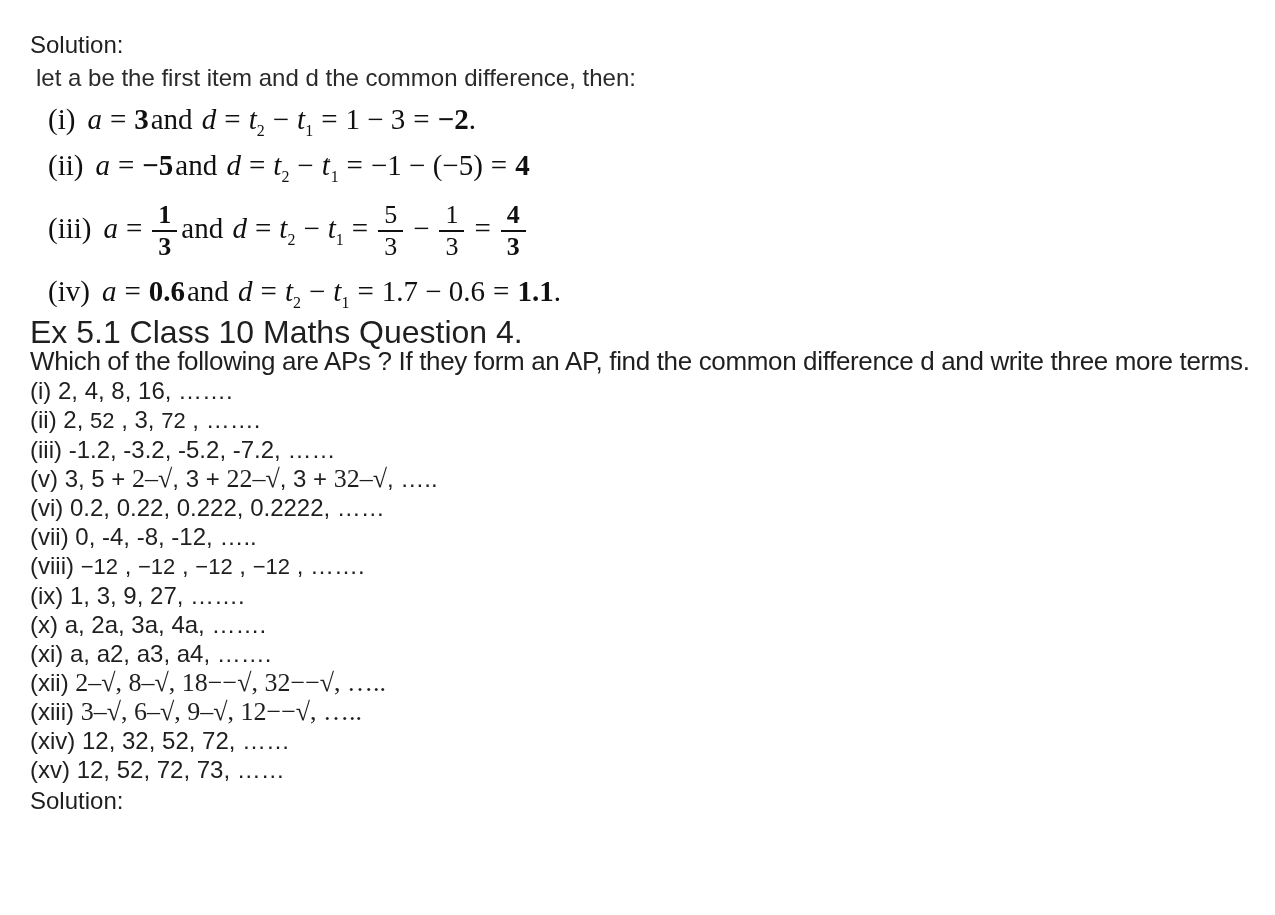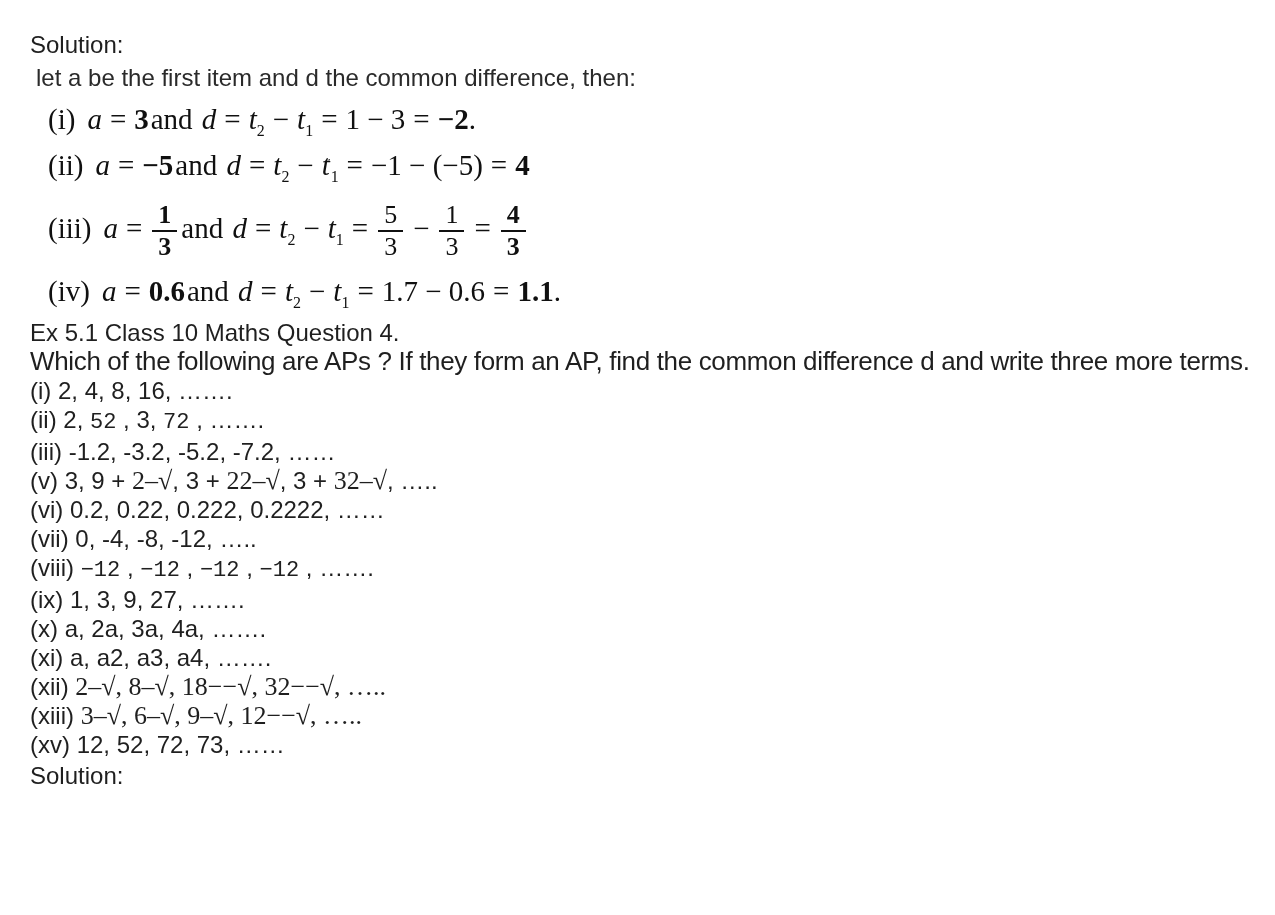--- a/index.html
+++ b/index.html
@@ -38,26 +38,26 @@
   .m-prime { font-size: 0.45em; vertical-align: 0.6em; margin-left: -2px; line-height: 0; }
   .frac {
     display: inline-flex; flex-direction: column;
     text-align: center; vertical-align: middle;
     font-size: 26px; line-height: 1.08; padding: 0 2px;
   }
   .frac .num { border-bottom: 2px solid #101010; padding: 0 6px 1px; }
   .frac .den { padding-top: 1px; }
   .frac.bold { font-weight: bold; }
 
-  .q-heading { font-size: 24px; line-height: 29px; margin-top: 4px; }
+  .q-heading { font-size: 32px; line-height: 29px; margin-top: 4px; }
   .q-text { font-size: 26px; line-height: 29px; letter-spacing: -0.35px; white-space: nowrap; }
 
   .series-item { font-size: 24px; line-height: 29px; white-space: nowrap; }
   .seg { }
-  .seg-sm-serif { font-family: Liberation Mono, monospace; font-size: 22px; line-height: 29px; }
+  .seg-sm-serif { font-family: Liberation Sans, sans-serif; font-size: 22px; line-height: 29px; }
   .seg-rad { font-family: "Liberation Serif", serif; font-size: 26px; line-height: 29px; }
   .sol-label.bottom { margin-top: 2px; }
 </style>
 </head>
 <body>
 
 <div class="page">
 
   <div class="sol-label">Solution:</div>
   <div class="intro">let a be the first item and d the common difference, then:</div>
@@ -94,27 +94,28 @@
 
   </div>
 
   <div class="q-heading">Ex 5.1 Class 10 Maths Question 4.</div>
   <div class="q-text">Which of the following are APs ? If they form an AP, find the common difference d and write three more terms.</div>
 
   <div>
     <div class="series-item"><span class="seg">(i) 2, 4, 8, 16, …….</span></div>
     <div class="series-item"><span class="seg">(ii) 2, </span><span class="seg-sm-serif">52</span><span class="seg"> , 3, </span><span class="seg-sm-serif">72</span><span class="seg"> , …….</span></div>
     <div class="series-item"><span class="seg">(iii) -1.2, -3.2, -5.2, -7.2, ……</span></div>
-    <div class="series-item"><span class="seg">(v) 3, 9 + </span><span class="seg-rad">2–√</span><span class="seg">, 3 + </span><span class="seg-rad">22–√</span><span class="seg">, 3 + </span><span class="seg-rad">32–√</span><span class="seg">, …..</span></div>
+    <div class="series-item"><span class="seg">(v) 3, 5 + </span><span class="seg-rad">2–√</span><span class="seg">, 3 + </span><span class="seg-rad">22–√</span><span class="seg">, 3 + </span><span class="seg-rad">32–√</span><span class="seg">, …..</span></div>
     <div class="series-item"><span class="seg">(vi) 0.2, 0.22, 0.222, 0.2222, ……</span></div>
     <div class="series-item"><span class="seg">(vii) 0, -4, -8, -12, …..</span></div>
     <div class="series-item"><span class="seg">(viii) </span><span class="seg-sm-serif">−12</span><span class="seg"> , </span><span class="seg-sm-serif">−12</span><span class="seg"> , </span><span class="seg-sm-serif">−12</span><span class="seg"> , </span><span class="seg-sm-serif">−12</span><span class="seg"> , …….</span></div>
     <div class="series-item"><span class="seg">(ix) 1, 3, 9, 27, …….</span></div>
     <div class="series-item"><span class="seg">(x) a, 2a, 3a, 4a, …….</span></div>
     <div class="series-item"><span class="seg">(xi) a, a2, a3, a4, …….</span></div>
     <div class="series-item"><span class="seg">(xii) </span><span class="seg-rad">2–√, 8–√, 18−−√, 32−−√, …..</span></div>
     <div class="series-item"><span class="seg">(xiii) </span><span class="seg-rad">3–√, 6–√, 9–√, 12−−√, …..</span></div>
+    <div class="series-item"><span class="seg">(xiv) 12, 32, 52, 72, ……</span></div>
     <div class="series-item"><span class="seg">(xv) 12, 52, 72, 73, ……</span></div>
   </div>
 
   <div class="sol-label bottom">Solution:</div>
 
 </div>
 
 </body></html>

